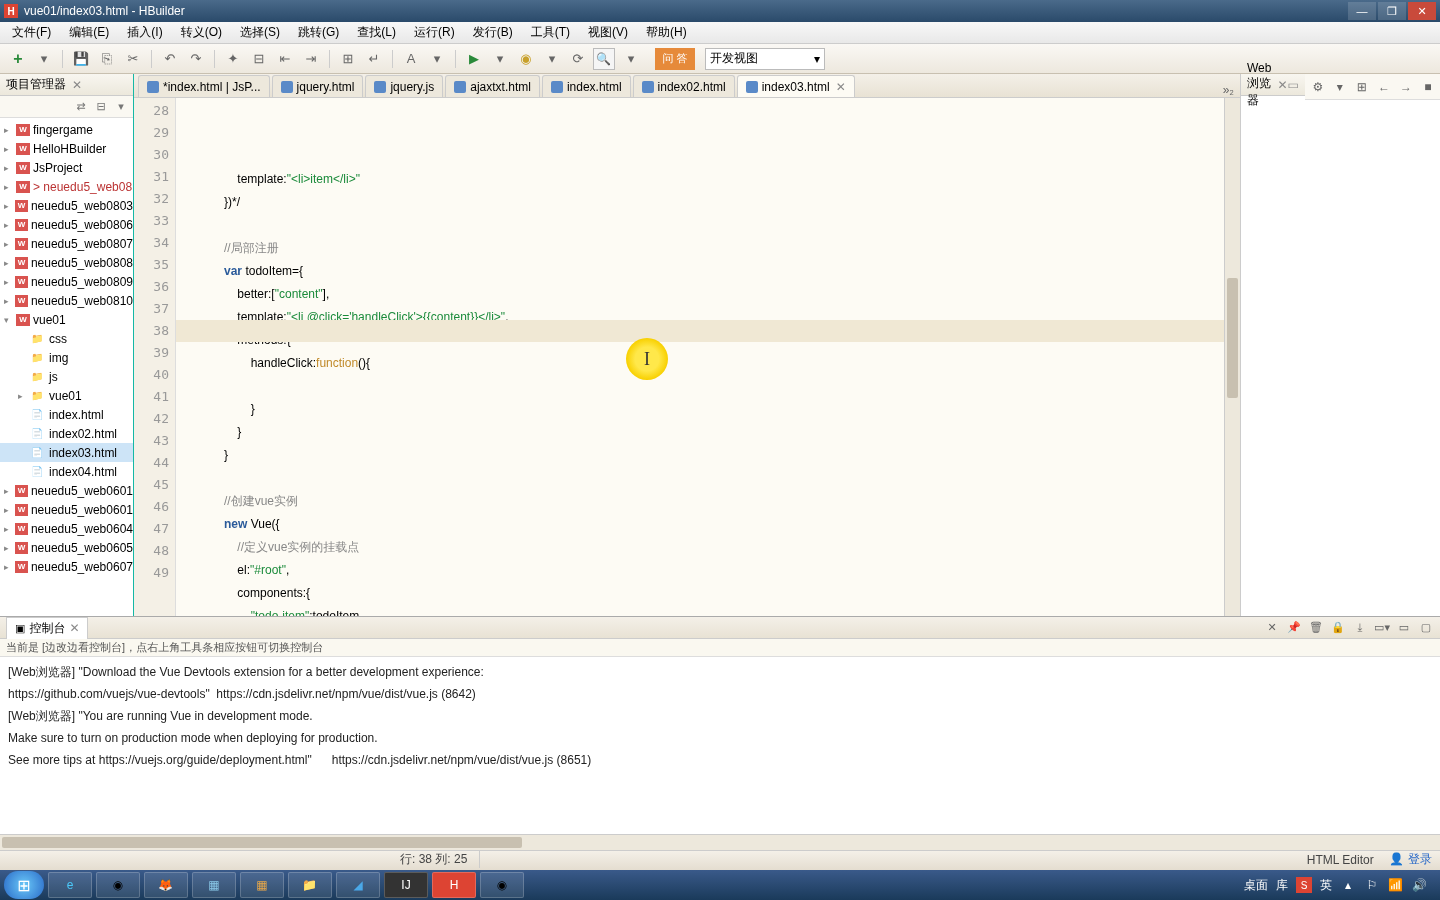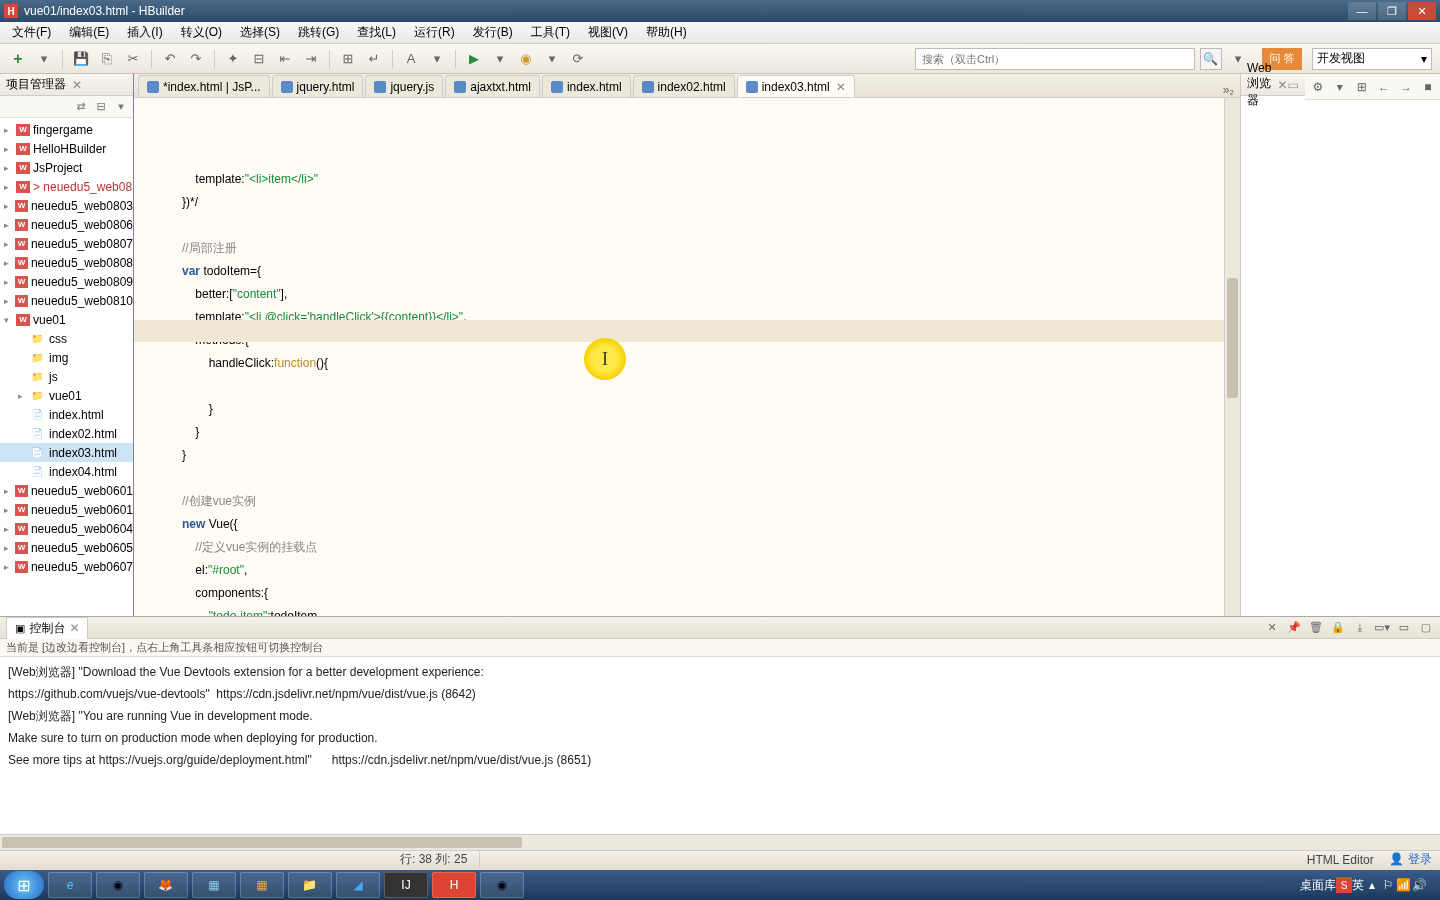--- a/index.html
+++ b/index.html
@@ -79,21 +79,21 @@
 .conscroll .hthumb{position:absolute;top:2px;bottom:2px;left:2px;width:520px;background:#c8c0b0;border-radius:2px}
 
 .statusbar{height:20px;background:linear-gradient(#f4f0e8,#e4ddd0);border-top:1px solid #ccc;display:flex;align-items:flex-start;padding:0 8px;font-size:11px;color:#444}
 .statusbar .sseg{padding:0 12px;border-right:1px solid #ccc}
 .statusbar .right{margin-left:auto;display:flex;align-items:center;gap:16px}
 .statusbar .login{color:#2a6ac8}
 
 .taskbar{height:30px;background:linear-gradient(#3a5a8a,#1a3a5a);display:flex;align-items:center;padding:0 4px;gap:4px}
 .taskbar .start{width:40px;height:28px;background:radial-gradient(circle,#6ac8f8,#2a6ac8);border-radius:14px;display:flex;align-items:center;justify-content:center;color:#fff;font-size:16px}
 .taskbar .tbi{width:44px;height:26px;background:rgba(255,255,255,0.1);border:1px solid rgba(255,255,255,0.2);display:flex;align-items:center;justify-content:center;border-radius:2px}
-.taskbar .tray{margin-left:auto;display:flex;align-items:center;color:#fff;font-size:11px;padding-right:8px}
+.taskbar .tray{margin-left:auto;display:flex;align-items:center;gap:8px;color:#fff;font-size:11px;padding-right:8px}
 .taskbar .tray .ti{width:16px;height:16px;display:flex;align-items:center;justify-content:center}
 </style>
 </head>
 <body>
 
 <div class="titlebar">
   <span class="icon">H</span>
   <span>vue01/index03.html - HBuilder</span>
   <div class="winbtns">
     <div class="wb">—</div>
@@ -137,21 +137,20 @@
   <span class="tb">↵</span>
   <span class="sep"></span>
   <span class="tb">A</span>
   <span class="tb">▾</span>
   <span class="sep"></span>
   <span class="tb" style="color:#2a8a3a">▶</span>
     <span class="tb">▾</span>
   <span class="tb" style="color:#c8a02a">◉</span>
     <span class="tb">▾</span>
   <span class="tb">⟳</span>
-  <input class="search" placeholder="搜索（双击Ctrl）" style="">
   <span class="searchbtn">🔍</span>
     <span class="tb">▾</span>
   <span class="askbtn">问 答</span>
   <span class="devview">
       <span>开发视图</span>
       <span style="margin-left:auto">▾</span>
     </span>
 </div>
 
 <div class="main">
@@ -317,20 +316,43 @@
           <span>index02.html</span>
         </div>
         <div class="edtab active">
           <span class="tic"></span>
           <span>index03.html</span>
           <span class="tx">✕</span>
         </div>
         <span class="overflow">»₂</span>
       </div>
     <div class="editor">
+      <div class="gutter" id="gutter">28
+29
+30
+31
+32
+33
+34
+35
+36
+37
+38
+39
+40
+41
+42
+43
+44
+45
+46
+47
+48
+49
+</div>
       <div class="code">
 <div class="hl-line"></div>
 <span></span>
 <span>                template:</span><span class="str">"&lt;li&gt;item&lt;/li&gt;"</span>
 <span>            })*/</span>
 <span></span>
 <span class="cmt">            //局部注册</span>
 <span>            </span><span class="kw">var</span><span> todoItem={</span>
 <span>                better:[</span><span class="str">"content"</span><span>],</span>
 <span>                template:</span><span class="str">"&lt;li @click='handleClick'&gt;{{content}}&lt;/li&gt;"</span><span>,</span>

